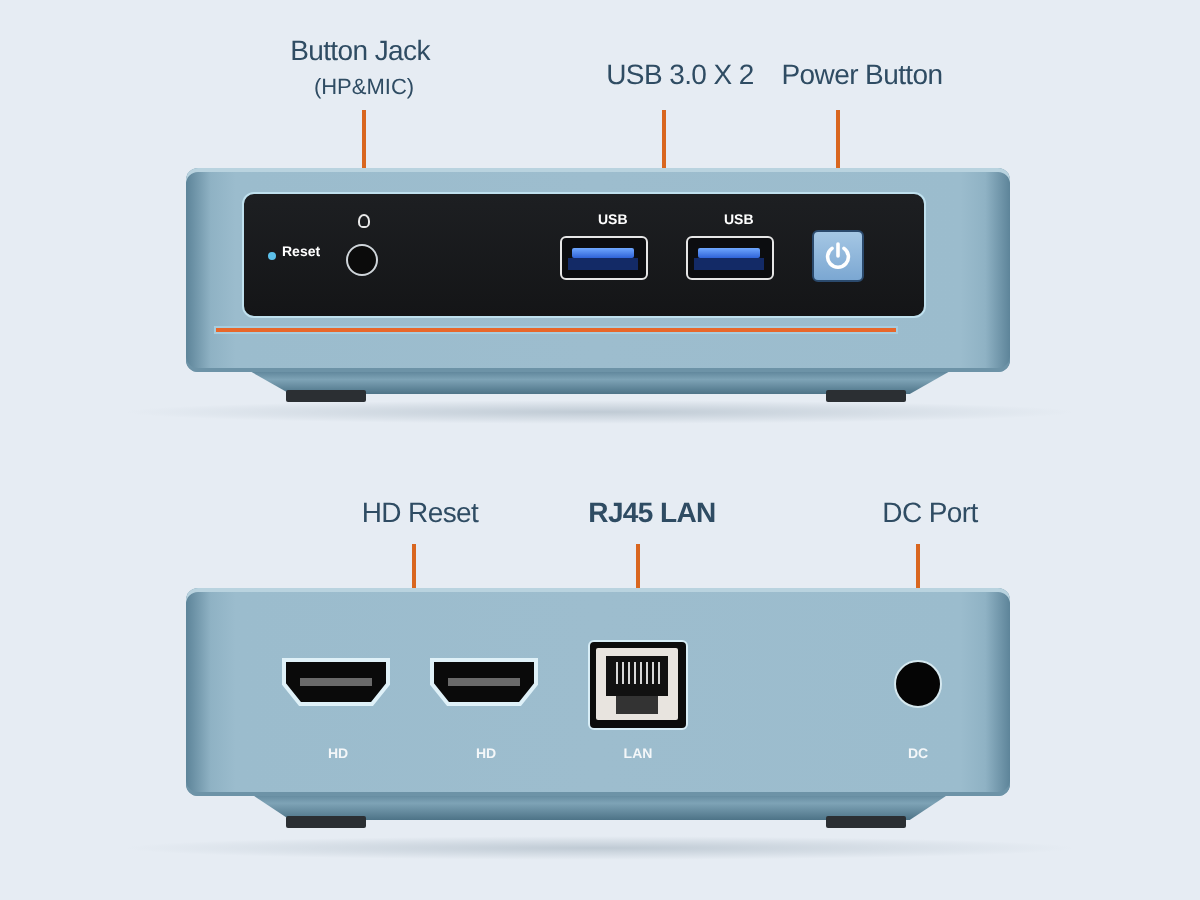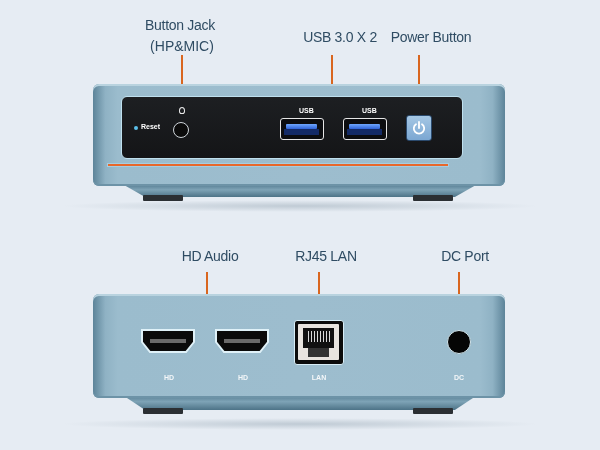--- a/index.html
+++ b/index.html
@@ -13,21 +13,21 @@
     position: absolute;
     color: #2f4c63;
     font-size: 14px;
     letter-spacing: -0.3px;
     white-space: nowrap;
     transform: translateX(-50%);
   }
   .sublabel {
     position: absolute;
     color: #2f4c63;
-    font-size: 14px;
+    font-size: 11px;
     white-space: nowrap;
     transform: translateX(-50%);
   }
   .vline { position: absolute; width: 1.5px; background: #d9661f; }
   .hline { position: absolute; height: 1.5px; background: #d9661f; }
   .dot { position: absolute; width: 5px; height: 5px; border-radius: 50%; background: #d9661f; transform: translate(-50%, -50%); }
 
   .device {
     position: absolute;
     left: 93px; width: 412px;
@@ -125,22 +125,22 @@
     <div class="power-btn" style="left:284px; top:18px;">
       <svg width="16" height="16" viewBox="0 0 16 16">
         <path d="M5 4.2 A5.2 5.2 0 1 0 11 4.2" fill="none" stroke="#ffffff" stroke-width="1.8" stroke-linecap="round"></path>
         <line x1="8" y1="2" x2="8" y2="8" stroke="#ffffff" stroke-width="1.8" stroke-linecap="round"></line>
       </svg>
     </div>
   </div>
   <div class="orange-strip" style="left:15px; top:80px; width:340px;"></div>
 </div>
 
-<div class="label" style="left:210px; top:248px;">HD Audio</div>
-<div class="label" style="left:326px; top:248px;">RJ45 LAN</div>
+<div class="label" style="left:210px; top:248px;">HD Reset</div>
+<div class="label" style="left:326px; top:248px;font-weight:bold;">RJ45 LAN</div>
 <div class="label" style="left:465px; top:248px;">DC Port</div>
 
 <div class="vline" style="left:206px; top:272px; height:32px;"></div>
 <div class="hline" style="left:168px; top:303px; width:76px;"></div>
 <div class="vline" style="left:168px; top:303px; height:20px;"></div>
 <div class="vline" style="left:243px; top:303px; height:20px;"></div>
 <div class="dot" style="left:169px; top:323px;"></div>
 <div class="dot" style="left:244px; top:323px;"></div>
 <div class="vline" style="left:318px; top:272px; height:45px;"></div>
 <div class="dot" style="left:319px; top:317px;"></div>

